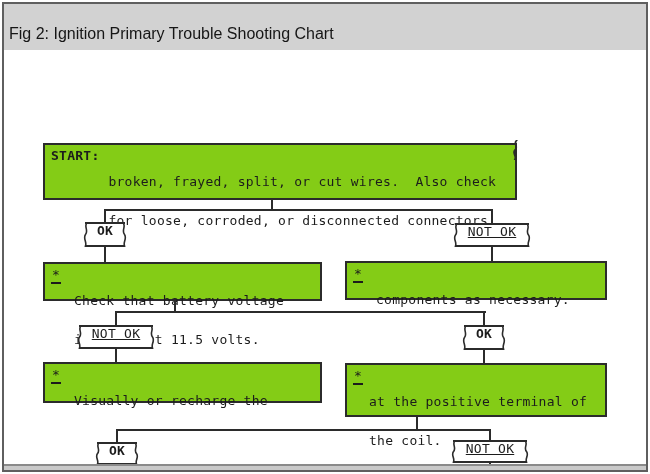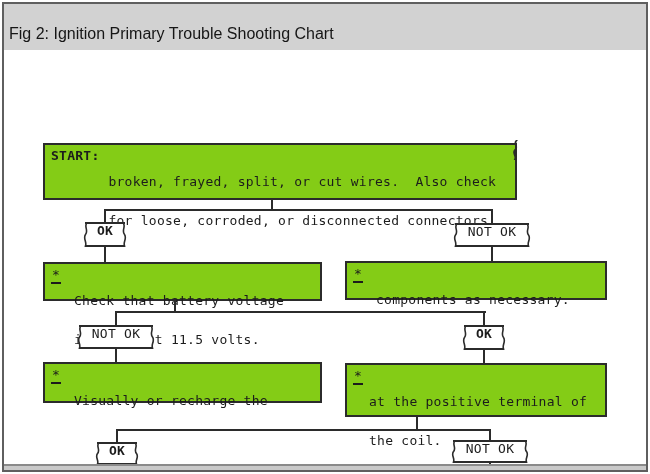--- a/index.html
+++ b/index.html
@@ -31,21 +31,21 @@
   .marker.tight{margin-right:4px;}
   .vl,.hl{position:absolute;background:#2b2b2b;}
   .vl{width:2px;}
   .hl{height:2px;}
   .tag{
     position:absolute;border-top:2px solid #2b2b2b;border-bottom:2px solid #2b2b2b;
     background:#ffffff;box-sizing:border-box;display:flex;
     justify-content:center;white-space:pre;
   }
   .tag.bold{font-weight:bold;}
-  .tag.underline .tag-text{}
+  .tag.underline .tag-text{text-decoration:underline;}
   .edge{position:absolute;top:-2px;height:calc(100% + 4px);width:7px;}
   .edge-l{left:-3px;}
   .edge-r{right:-3px;transform:scaleX(-1);}
   .corner-curl{position:absolute;top:-5px;right:-4px;}
 </style>
 </head>
 <body>
 
 <svg width="0" height="0" style="position:absolute">
   <defs>

